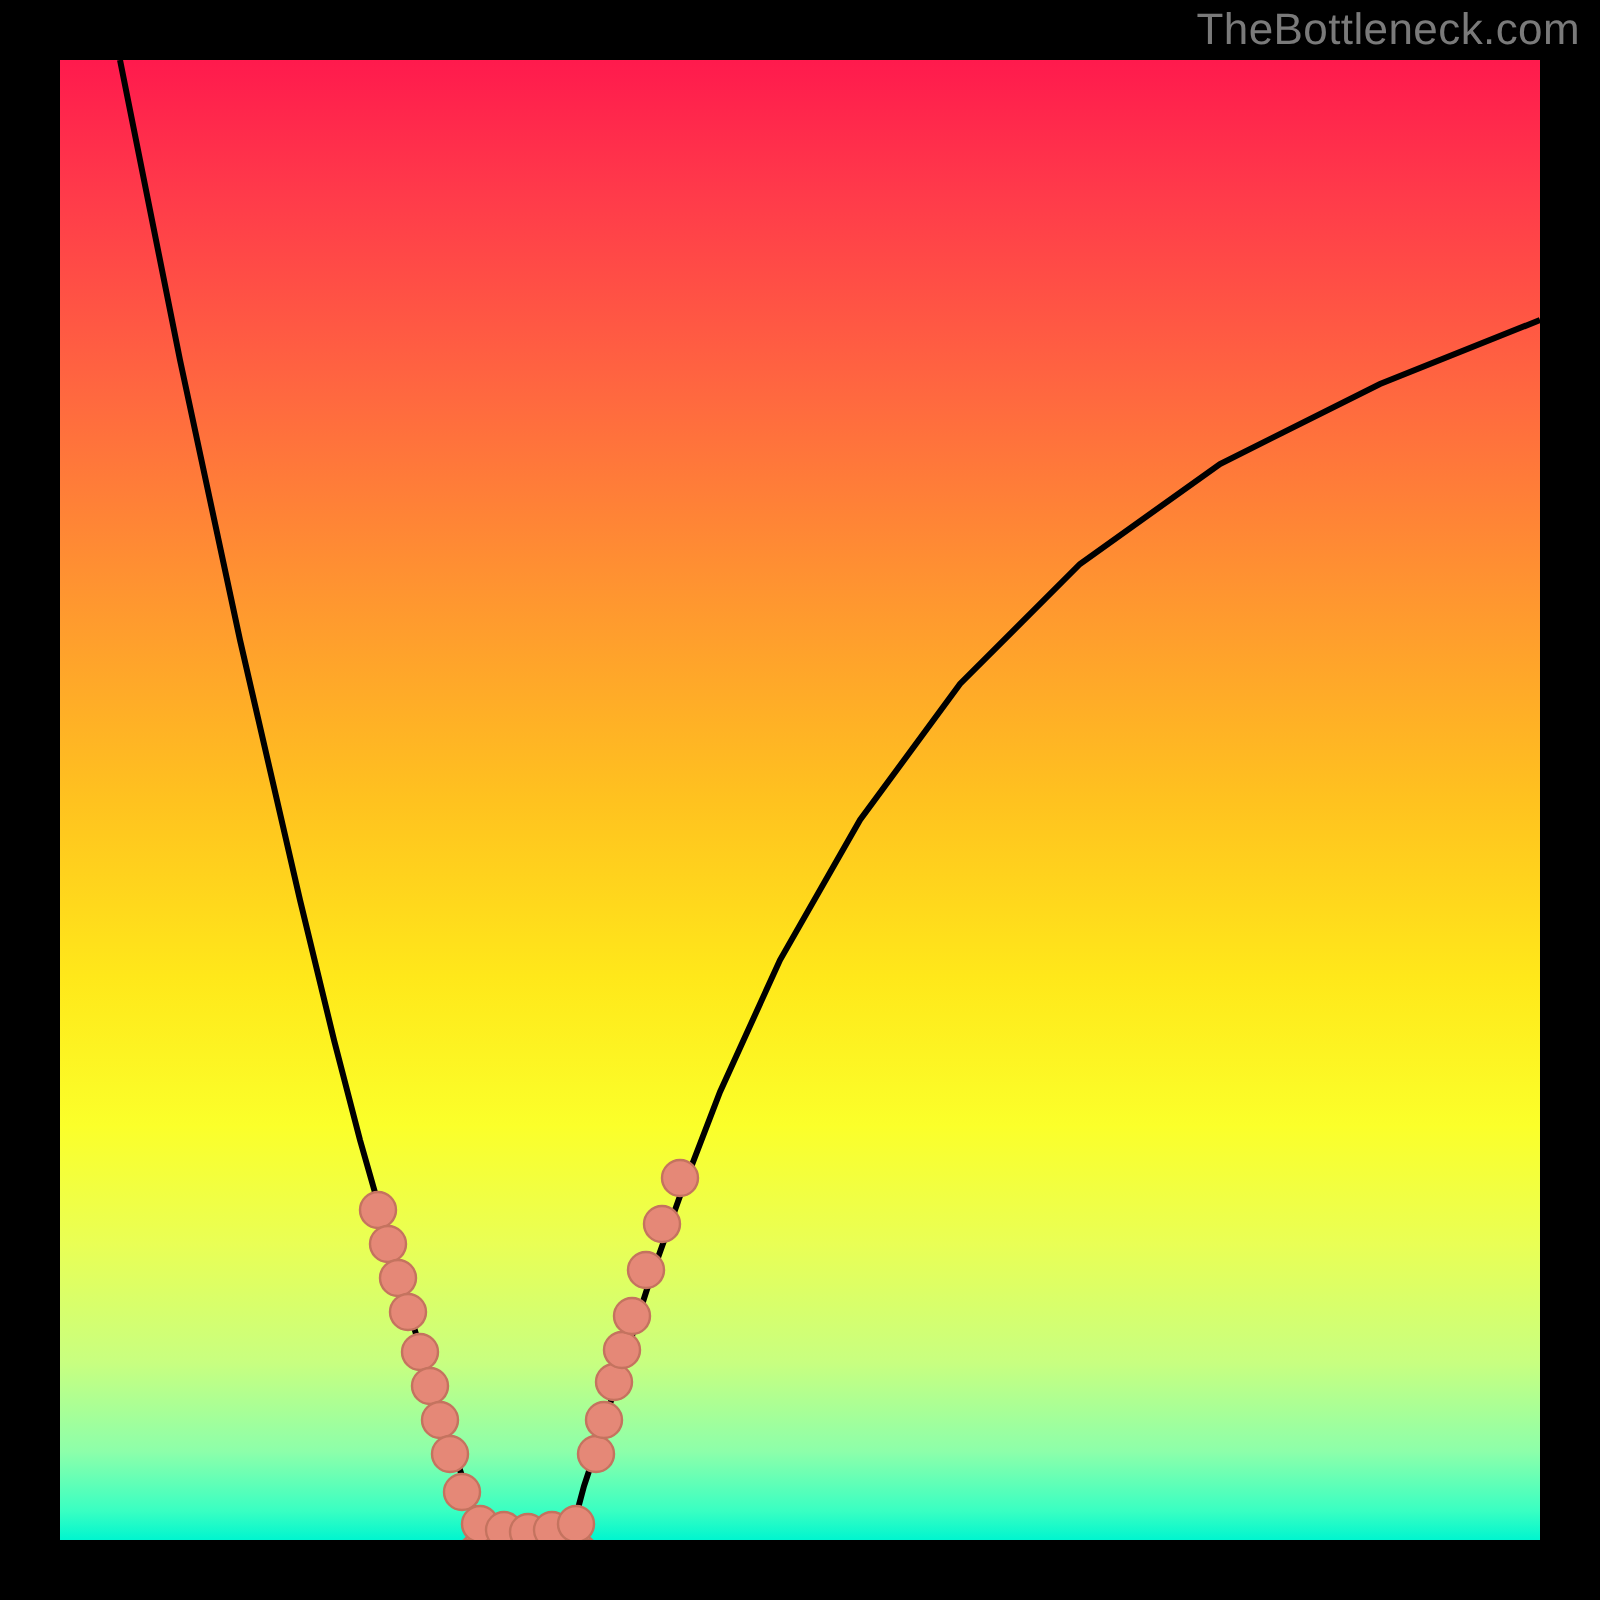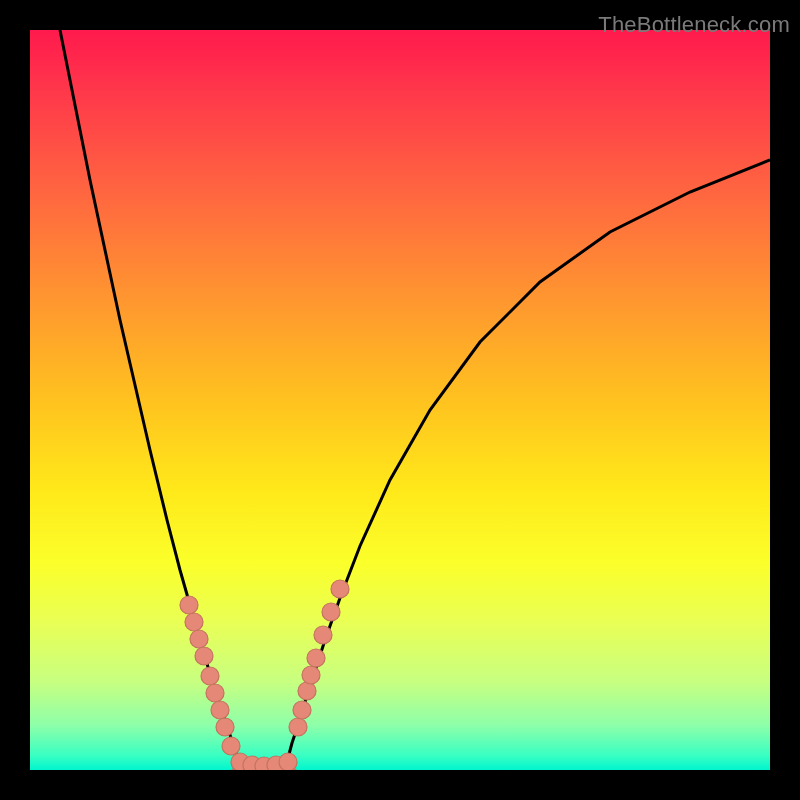--- a/index.html
+++ b/index.html
@@ -27,21 +27,21 @@
       #fbff2a 72%,
       #e9ff55 80%,
       #c8ff80 88%,
       #8dffaa 94%,
       #3affc2 98%,
       #00f5cf 100%
     );
   }
   .watermark {
     position: absolute;
-    top: 12px;
+    top: 2px;
     right: 10px;
     color: #7a7a7a;
     font-size: 22px;
     font-weight: 500;
     letter-spacing: 0.2px;
     z-index: 5;
   }
   svg.plot {
     position: absolute;
     left: 0;

